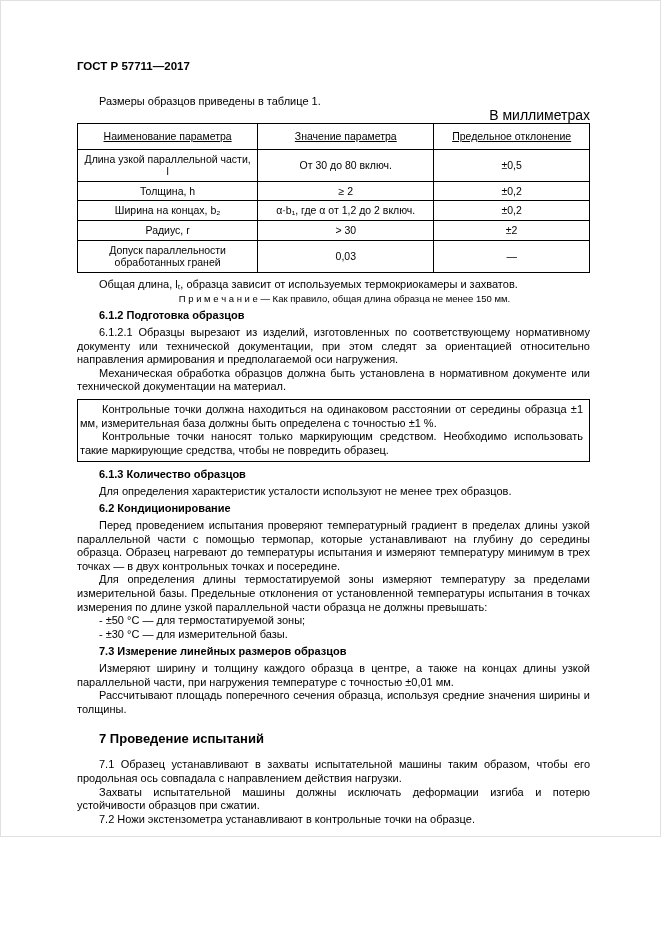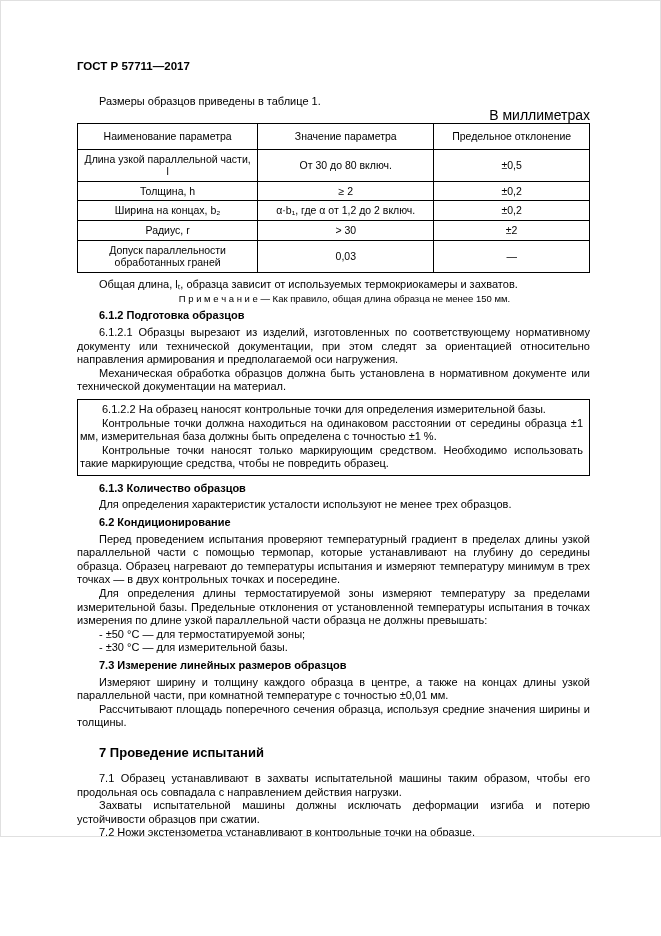--- a/index.html
+++ b/index.html
@@ -56,21 +56,21 @@
   table.t1 col.c3 { width: 30.4%; }
   table.t1 th, table.t1 td {
     border: 1px solid #000000;
     font-size: 10.5px;
     line-height: 12.6px;
     text-align: center;
     vertical-align: middle;
     padding: 3px 5px;
     font-weight: normal;
   }
-  table.t1 th { height: 26px; }
+  table.t1 th { height: 26px; text-decoration: underline; }
   .note {
     font-size: 9.5px;
     line-height: 12px;
     text-indent: 22px;
     margin: 2px 0 2px 0;
     text-align: center;
   }
   .h-sub {
     font-size: 11px;
     font-weight: bold;
@@ -153,36 +153,35 @@
     </table>
 
   <p class="indent after-table">Общая длина, lₜ, образца зависит от используемых термокриокамеры и захватов.</p>
   <p class="note">П р и м е ч а н и е — Как правило, общая длина образца не менее 150 мм.</p>
 
   <div class="h-sub">6.1.2 Подготовка образцов</div>
   <p class="indent">6.1.2.1 Образцы вырезают из изделий, изготовленных по соответствующему нормативному документу или технической документации, при этом следят за ориентацией относительно направления армирования и предполагаемой оси нагружения.</p>
   <p class="indent">Механическая обработка образцов должна быть установлена в нормативном документе или технической документации на материал.</p>
 
   <div class="boxed">
-    <p class="indent">6.1.2.2 На образец наносят контрольные точки для определения измерительной базы.</p>
     <p class="indent">Контрольные точки должна находиться на одинаковом расстоянии от середины образца ±1 мм, измерительная база должны быть определена с точностью ±1 %.</p>
     <p class="indent">Контрольные точки наносят только маркирующим средством. Необходимо использовать такие маркирующие средства, чтобы не повредить образец.</p>
   </div>
 
   <div class="h-sub">6.1.3 Количество образцов</div>
   <p class="indent">Для определения характеристик усталости используют не менее трех образцов.</p>
 
   <div class="h-sub">6.2 Кондиционирование</div>
   <p class="indent">Перед проведением испытания проверяют температурный градиент в пределах длины узкой параллельной части с помощью термопар, которые устанавливают на глубину до середины образца. Образец нагревают до температуры испытания и измеряют температуру минимум в трех точках — в двух контрольных точках и посередине.</p>
   <p class="indent">Для определения длины термостатируемой зоны измеряют температуру за пределами измерительной базы. Предельные отклонения от установленной температуры испытания в точках измерения по длине узкой параллельной части образца не должны превышать:</p>
   <p class="indent">-  ±50 °С — для термостатируемой зоны;</p>
   <p class="indent">-  ±30 °С — для измерительной базы.</p>
 
   <div class="h-sub">7.3 Измерение линейных размеров образцов</div>
-  <p class="indent">Измеряют ширину и толщину каждого образца в центре, а также на концах длины узкой параллельной части, при комнатной температуре с точностью ±0,01 мм.</p>
+  <p class="indent">Измеряют ширину и толщину каждого образца в центре, а также на концах длины узкой параллельной части, при нагружения температуре с точностью ±0,01 мм.</p>
   <p class="indent">Рассчитывают площадь поперечного сечения образца, используя средние значения ширины и толщины.</p>
 
   <div class="h-main">7 Проведение испытаний</div>
   <p class="indent">7.1 Образец устанавливают в захваты испытательной машины таким образом, чтобы его продольная ось совпадала с направлением действия нагрузки.</p>
   <p class="indent">Захваты испытательной машины должны исключать деформации изгиба и потерю устойчивости образцов при сжатии.</p>
   <p class="indent">7.2 Ножи экстензометра устанавливают в контрольные точки на образце.</p>
 
   <div class="page-number">4</div>
 
 </div>

